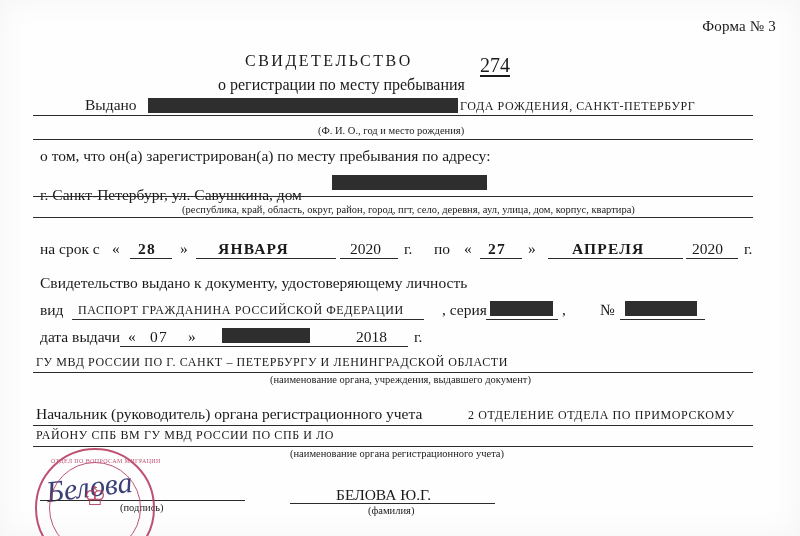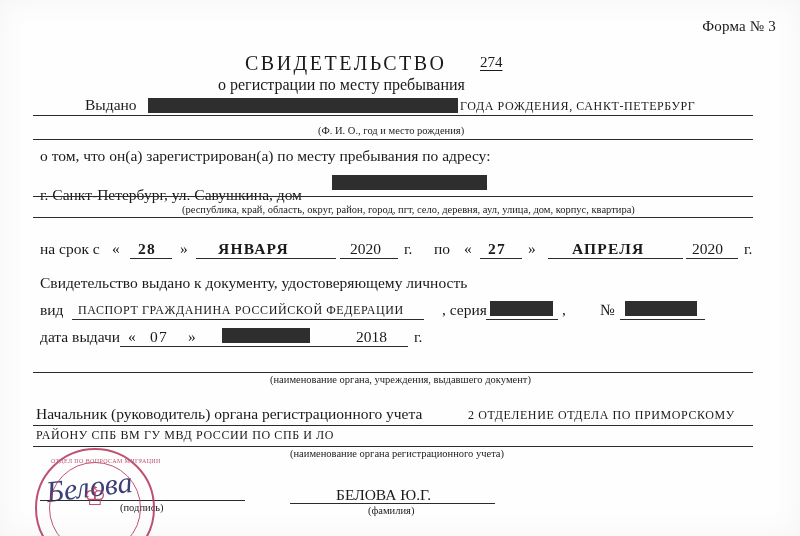--- a/index.html
+++ b/index.html
@@ -28,29 +28,29 @@
     right: 24px;
     top: 18px;
     font-size: 15px;
     letter-spacing: 0.2px;
   }
   
   .title {
     position: absolute;
     left: 245px;
     top: 52px;
-    font-size: 20px;
+    font-size: 16px;
     letter-spacing: 2.5px;
     font-weight: 400;
   }
   .title-number {
     position: absolute;
     left: 480px;
     top: 54px;
-    font-size: 15px;
+    font-size: 20px;
     text-decoration: underline;
     text-underline-offset: 3px;
   }
   .subtitle {
     position: absolute;
     left: 218px;
     top: 76px;
     font-size: 16px;
   }
 
@@ -206,20 +206,21 @@
   <div class="lbl" style="left:40px; top:328px;">дата выдачи</div>
   <div class="lbl" style="left:128px; top:328px;">«</div>
   <div class="lbl spaced" style="left:150px; top:328px;">07</div>
   <div class="lbl" style="left:188px; top:328px;">»</div>
   <div class="redact" style="left:222px; top:328px; width:88px;"></div>
   <div class="rule" style="left:120px; top:346px; width:232px;"></div>
   <div class="lbl" style="left:356px; top:328px;">2018</div>
   <div class="rule" style="left:350px; top:346px; width:58px;"></div>
   <div class="lbl" style="left:414px; top:328px;">г.</div>
 
+  <div class="lbl caps-small" style="left:36px; top:355px;">ГУ  МВД  РОССИИ  ПО  Г. САНКТ – ПЕТЕРБУРГУ  И  ЛЕНИНГРАДСКОЙ ОБЛАСТИ</div>
   <div class="rule" style="left:33px; top:372px; width:720px;"></div>
   <div class="small" style="left:270px; top:374px;">(наименование органа, учреждения, выдавшего документ)</div>
 
   <div class="lbl" style="left:36px; top:405px;">Начальник (руководитель) органа регистрационного учета</div>
   <div class="lbl caps-small" style="left:468px; top:408px;">2 ОТДЕЛЕНИЕ ОТДЕЛА  ПО ПРИМОРСКОМУ</div>
   <div class="rule" style="left:33px; top:425px; width:720px;"></div>
   <div class="lbl caps-small" style="left:36px; top:428px;">РАЙОНУ СПБ ВМ  ГУ  МВД РОССИИ  ПО СПБ  И  ЛО</div>
   <div class="rule" style="left:33px; top:446px; width:720px;"></div>
   <div class="small" style="left:290px; top:448px;">(наименование органа регистрационного учета)</div>
 

